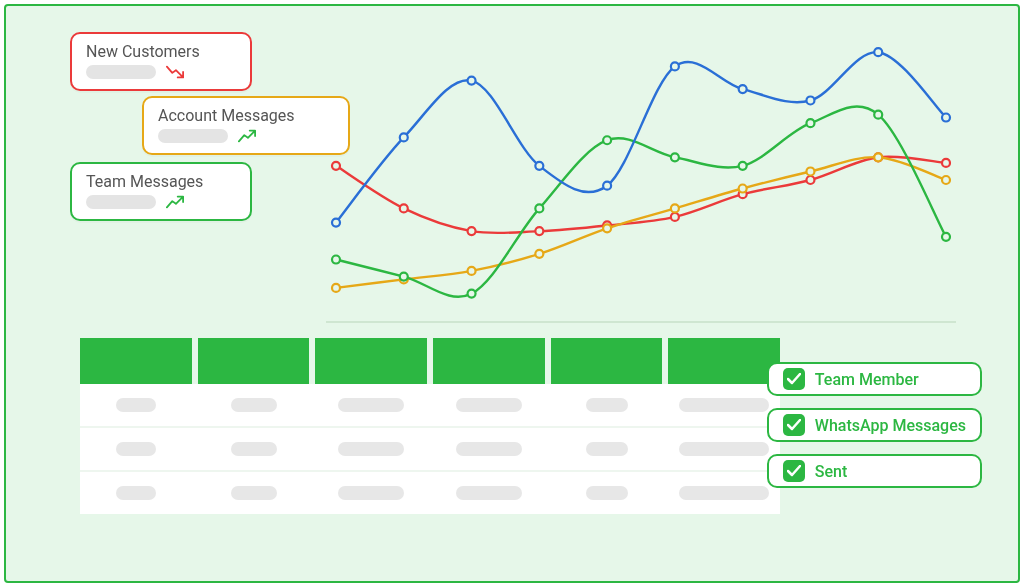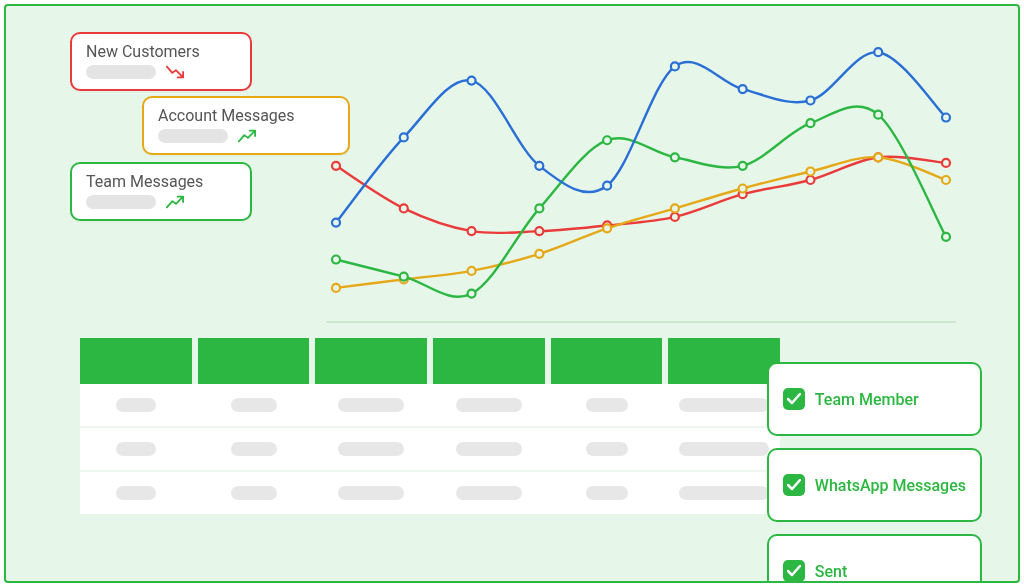--- a/index.html
+++ b/index.html
@@ -102,21 +102,21 @@
     flex-direction: column;
     gap: 12px;
   }
   .filter-item {
     display: flex;
     align-items: center;
     gap: 10px;
     background: #fff;
     border: 2px solid #2cb742;
     border-radius: 10px;
-    padding: 24px 14px;
+    padding: 4px 14px;
   }
   .filter-item .checkbox {
     width: 22px;
     height: 22px;
     border-radius: 5px;
     background: #2cb742;
     display: flex;
     align-items: center;
     justify-content: center;
     flex-shrink: 0;

